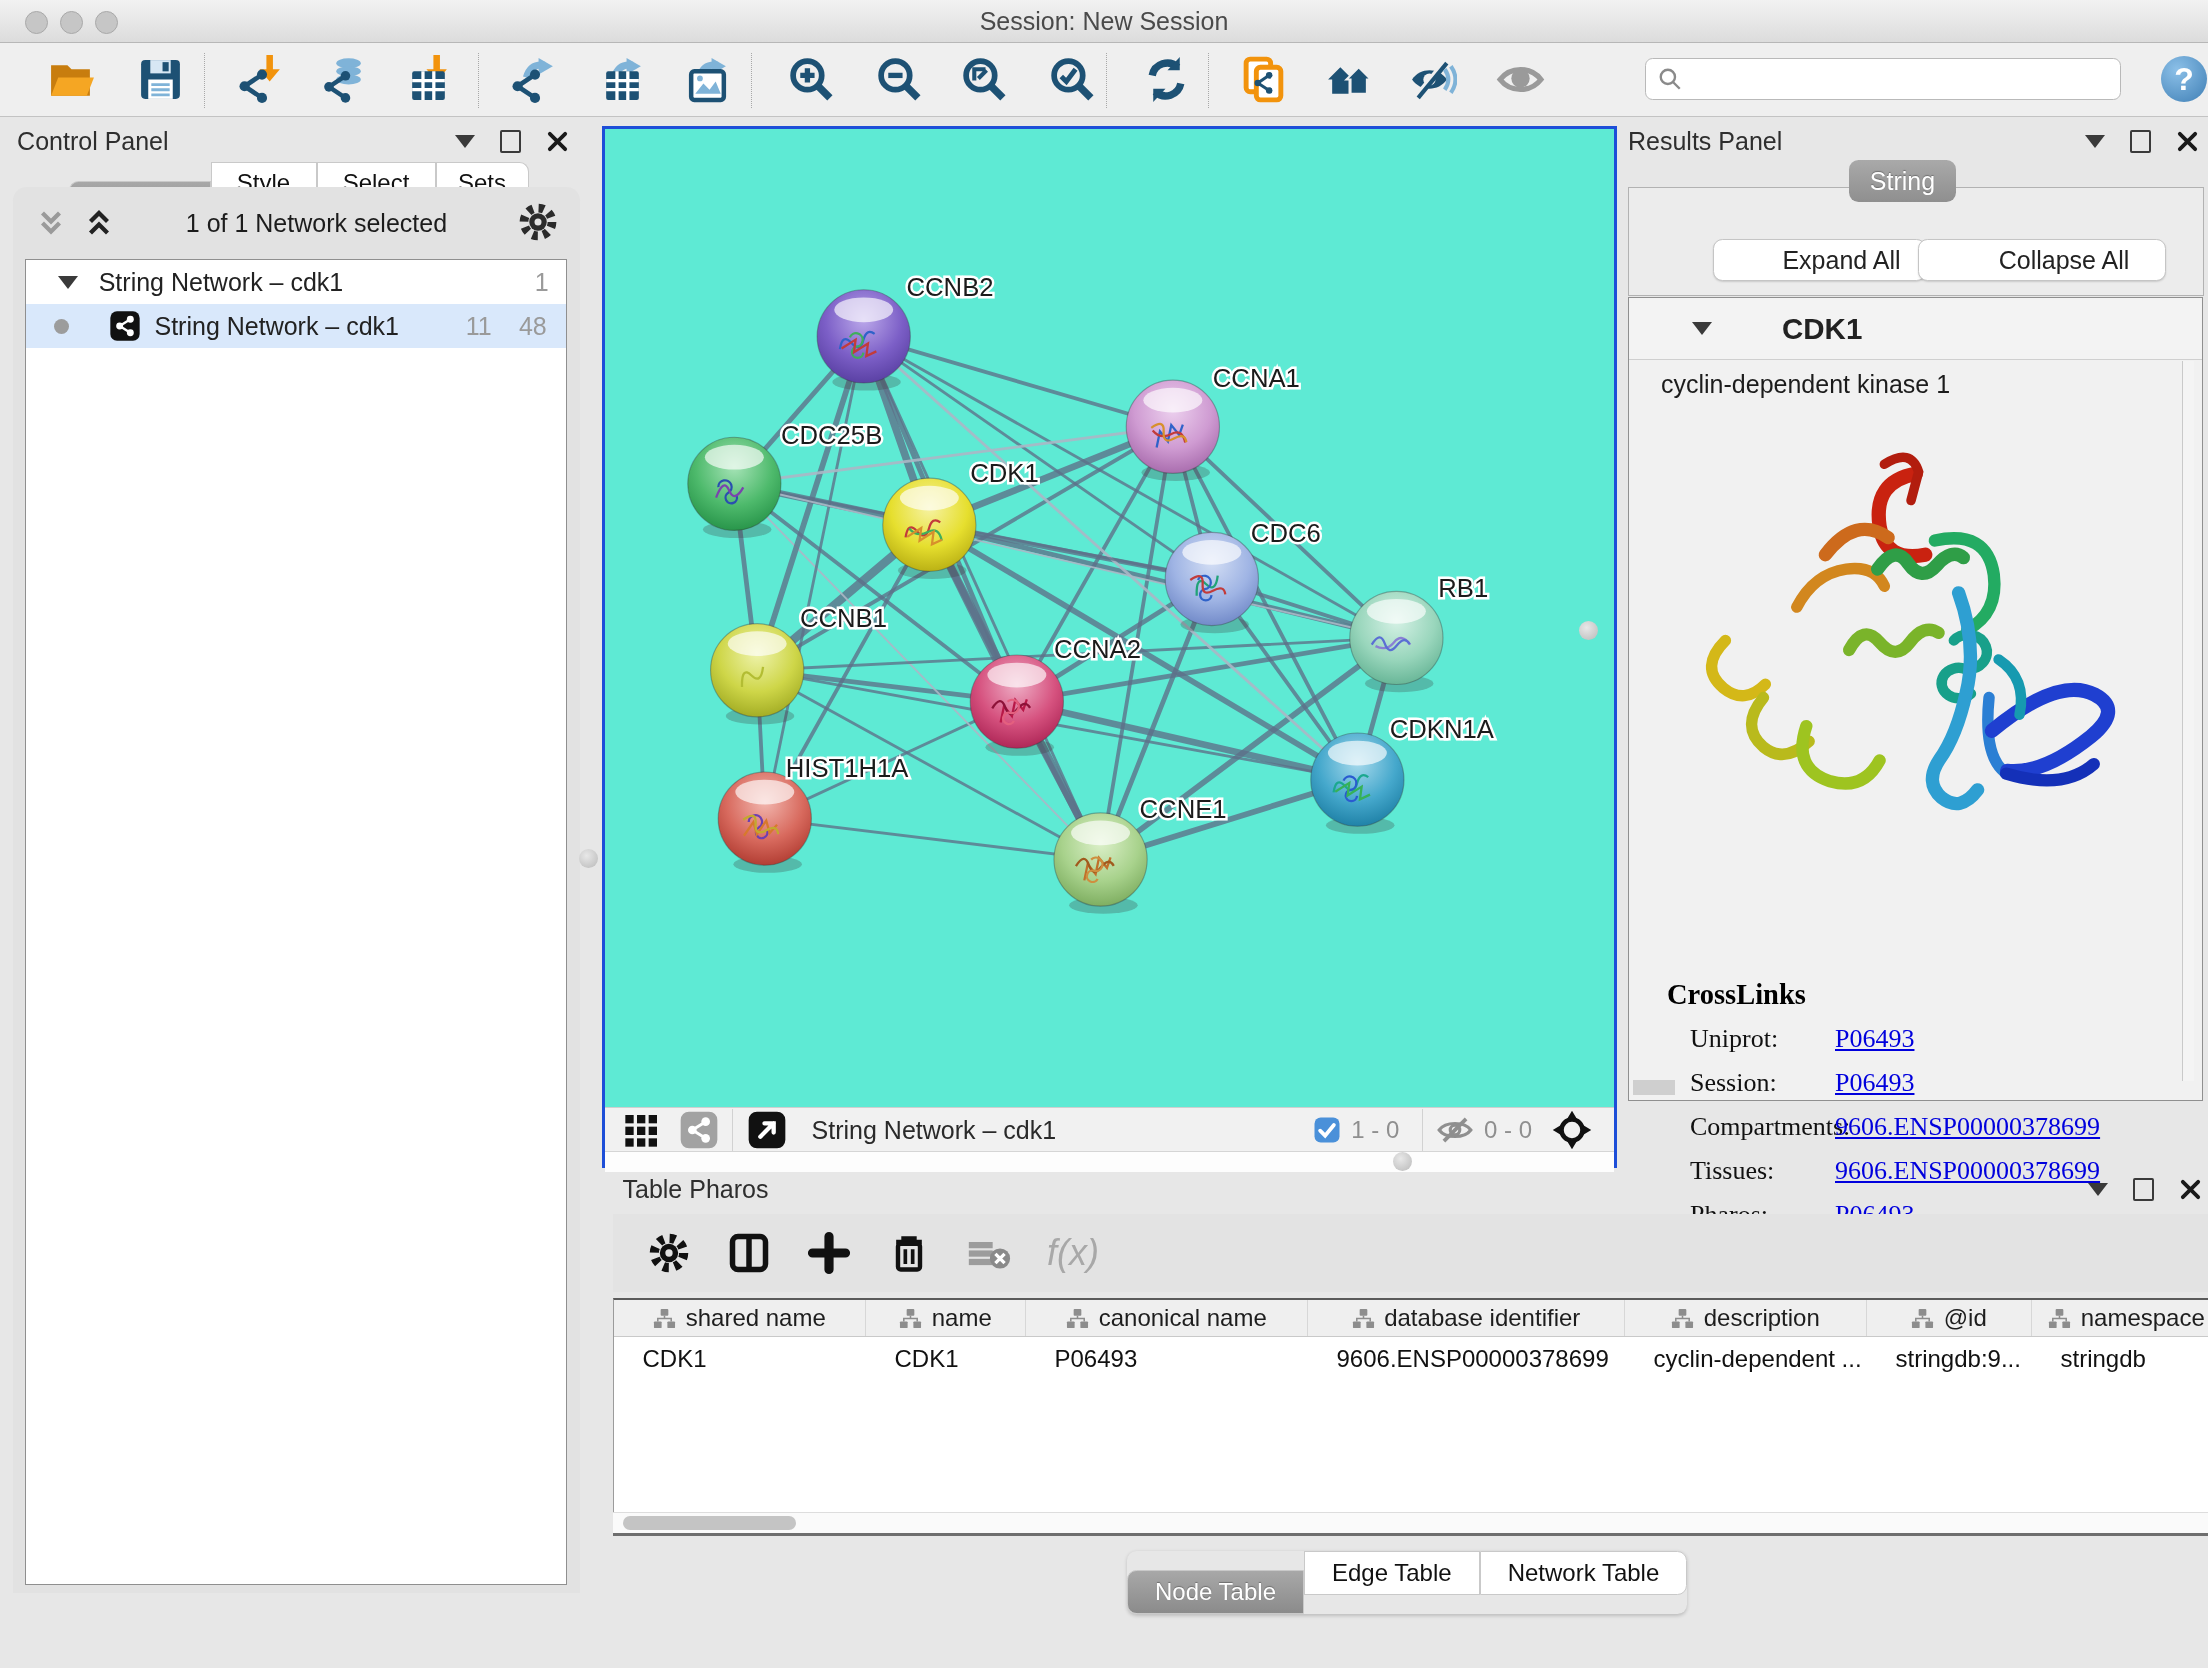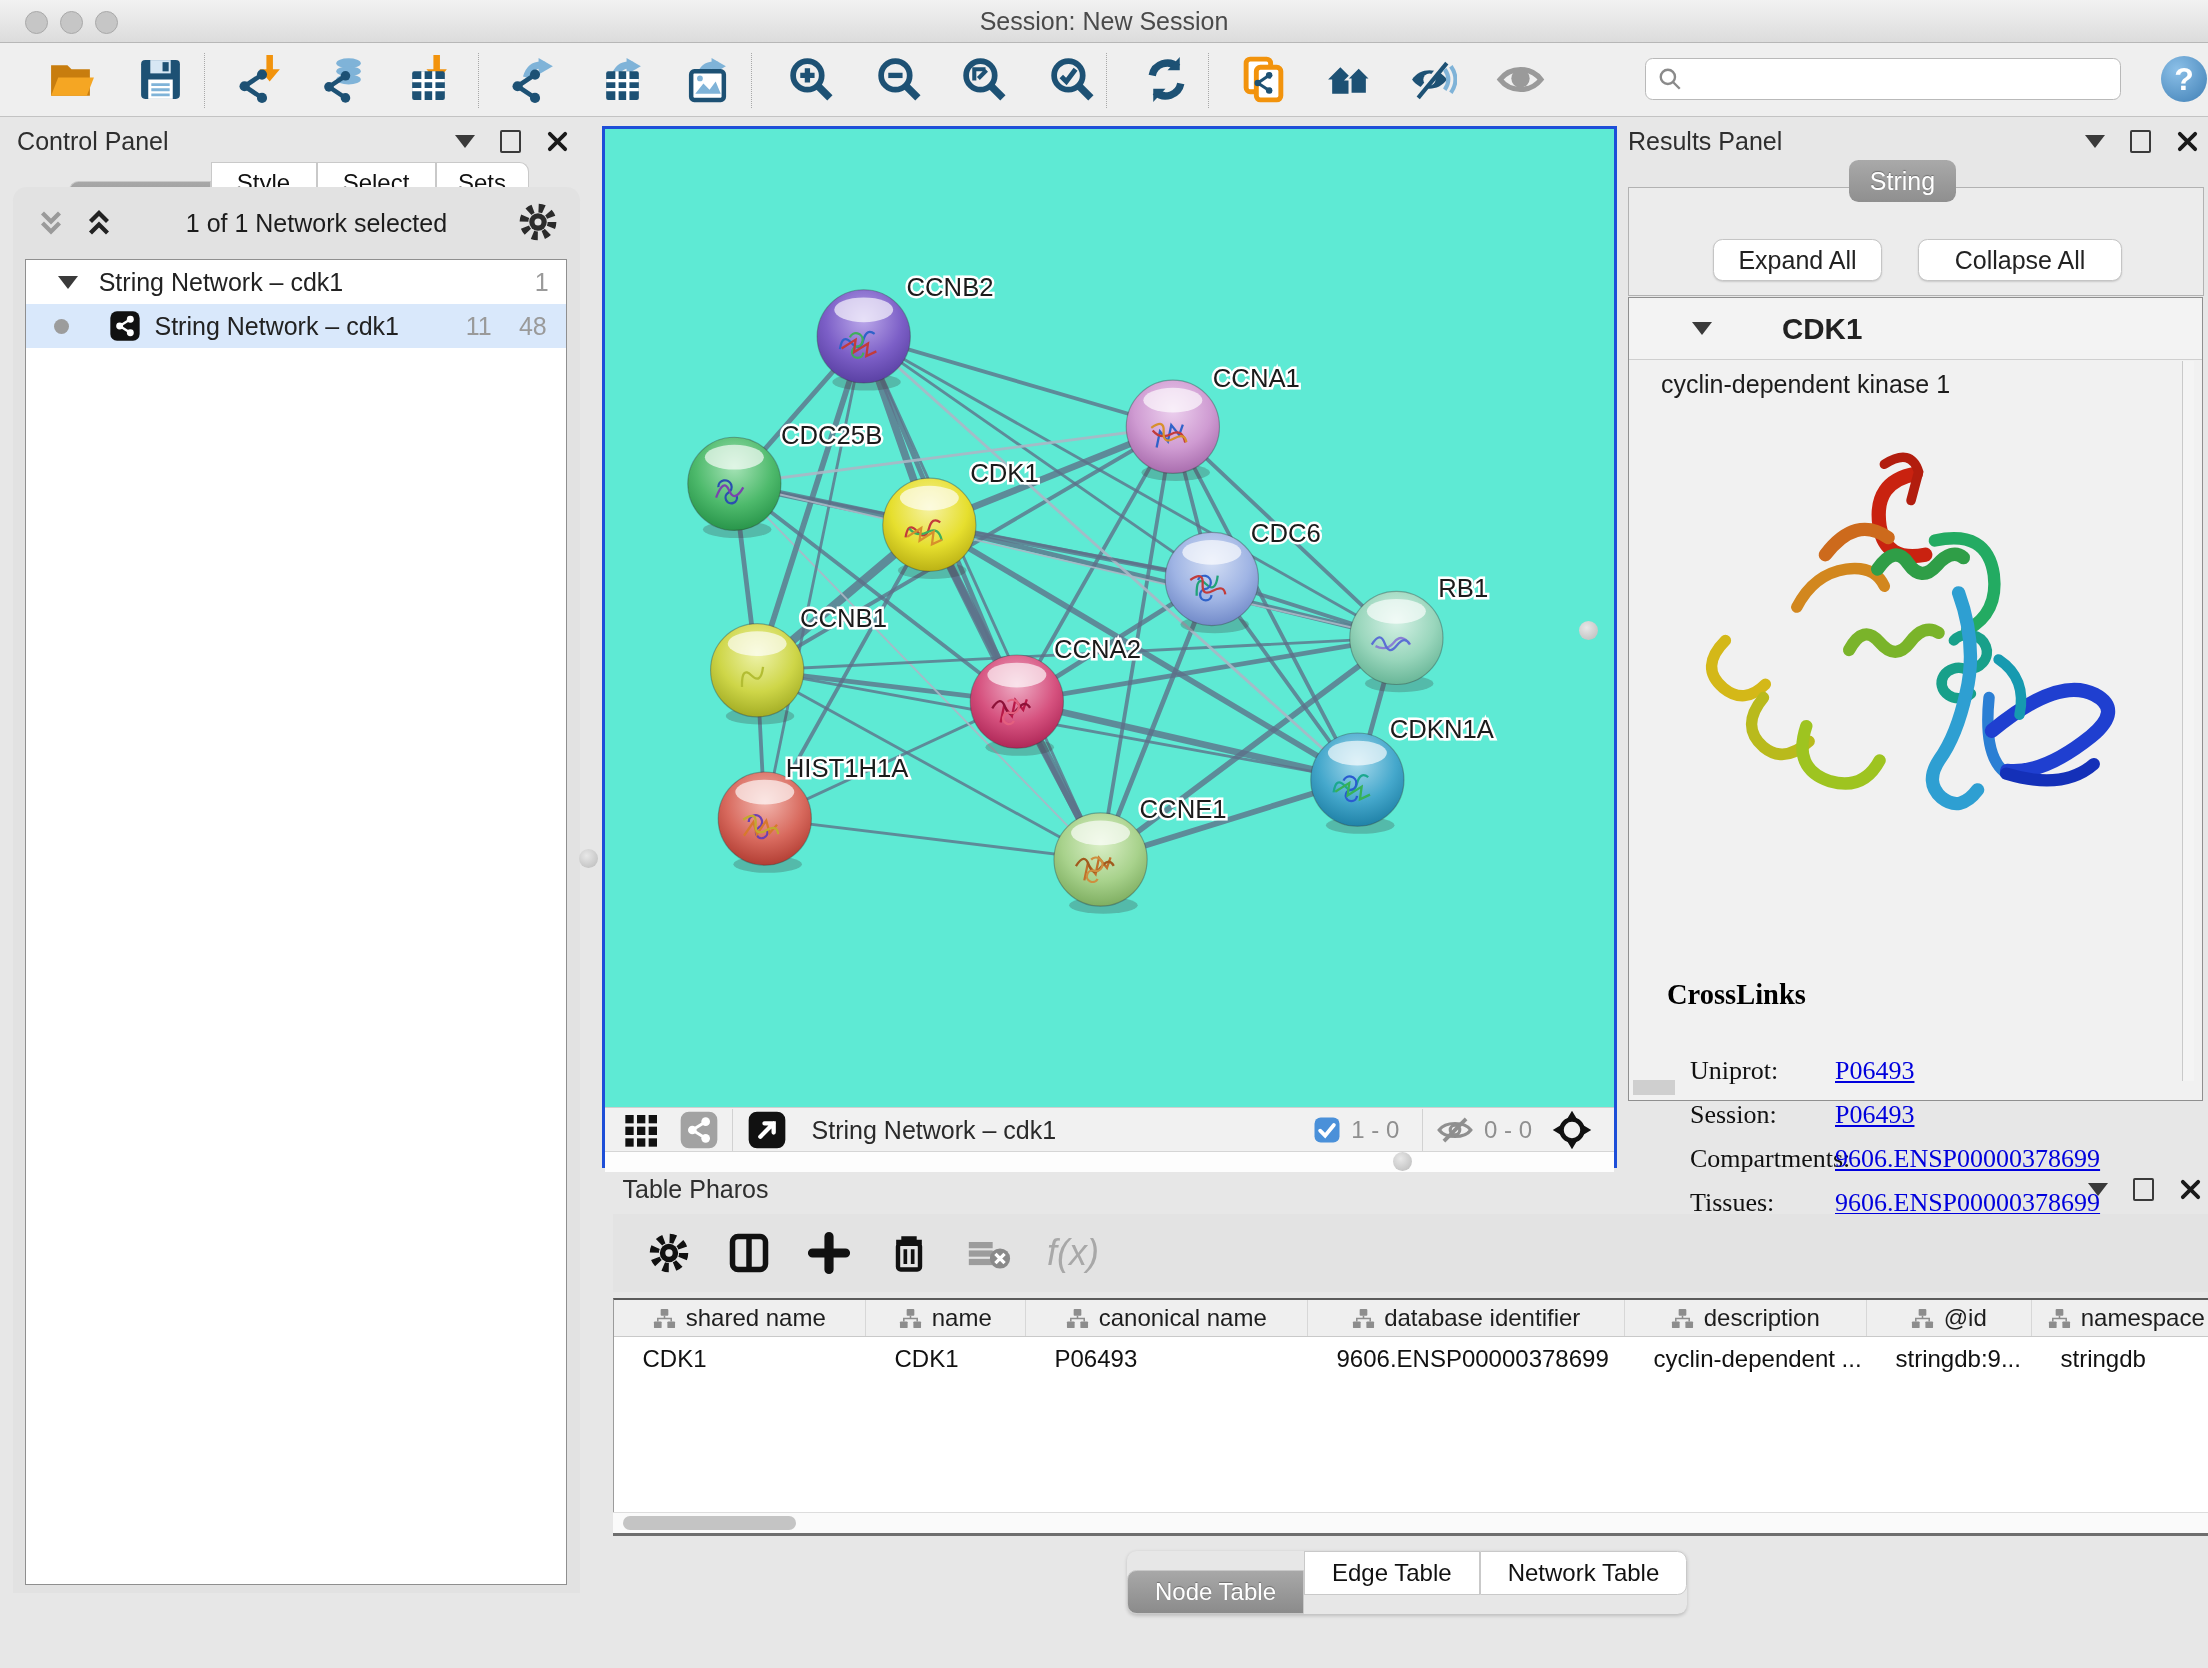--- a/index.html
+++ b/index.html
@@ -67,29 +67,29 @@
 
   
   #results-panel{left:1628px;top:124px;width:580px;height:1046px;}
   #rp-header{position:absolute;left:0;top:0;width:100%;height:34px;display:flex;align-items:center;}
   #rp-winicons{position:absolute;right:9.5px;top:5.7px;}
   #rp-tab{position:absolute;left:221px;top:36px;width:107px;height:42px;border-radius:9.5px;
     background:linear-gradient(#a9a9a9,#8f8f8f);color:#fff;font-size:25px;display:flex;align-items:center;justify-content:center;
     text-shadow:0 -1px 1px #707070;z-index:2;}
   #rp-btnbox{position:absolute;left:0;top:63px;width:574px;height:107px;background:#ececec;border:1px solid #b2b2b2;}
   .rp-btn{position:absolute;top:51px;height:40px;background:#fff;border:1px solid #c5c5c5;border-radius:9.5px;
-    font-size:25px;display:flex;align-items:center;justify-content:center;box-shadow:0 1px 1.9px rgba(0,0,0,.15);}
+    font-size:25px;display:flex;align-items:center;justify-content:center;box-shadow:0 1px 1.9px rgba(0,0,0,.15);padding-left:44px;}
   #cdk1-box{position:absolute;left:0;top:173px;width:573px;height:802px;background:#f1f1f1;border:1.9px solid #8f8f8f;}
   #cdk1-head{position:absolute;left:0;top:0;width:100%;height:61px;border-bottom:1px solid #cfcfcf;
     display:flex;align-items:center;background:#f3f3f3;}
   #cdk1-name{font-size:29.5px;font-weight:bold;margin-left:63px;}
   #cdk1-desc{position:absolute;left:32px;top:72px;font-size:25px;color:#1c1c1c;}
   #structure{position:absolute;left:44px;top:114px;}
   #xl-head{position:absolute;left:38px;top:681px;font-family:"Liberation Serif",serif;font-size:28.5px;font-weight:bold;color:#000;}
-  #xlinks{position:absolute;left:61px;top:719px;width:495px;font-family:"Liberation Serif",serif;font-size:26px;margin-top:32px;}
+  #xlinks{position:absolute;left:61px;top:719px;width:495px;font-family:"Liberation Serif",serif;font-size:26px;}
   .xl-row{display:flex;height:44px;align-items:center;}
   .xl-label{width:145px;color:#111;}
   .xl-link{color:#0000dd;text-decoration:underline;}
   #rp-scroll-v{position:absolute;right:7.6px;top:63px;width:11.4px;height:720px;background:#f4f4f4;border-left:1px solid #c9c9c9;}
   #rp-scroll-b{position:absolute;left:3.8px;top:782px;width:42px;height:15px;background:#cfcfcf;}
 
   
   #table-panel{left:613px;top:1172px;width:1595px;height:426px;}
   #tp-header{position:absolute;left:9.5px;top:0;width:1579px;height:34px;display:flex;align-items:center;}
   #tp-winicons{position:absolute;right:5.7px;top:5.7px;}

